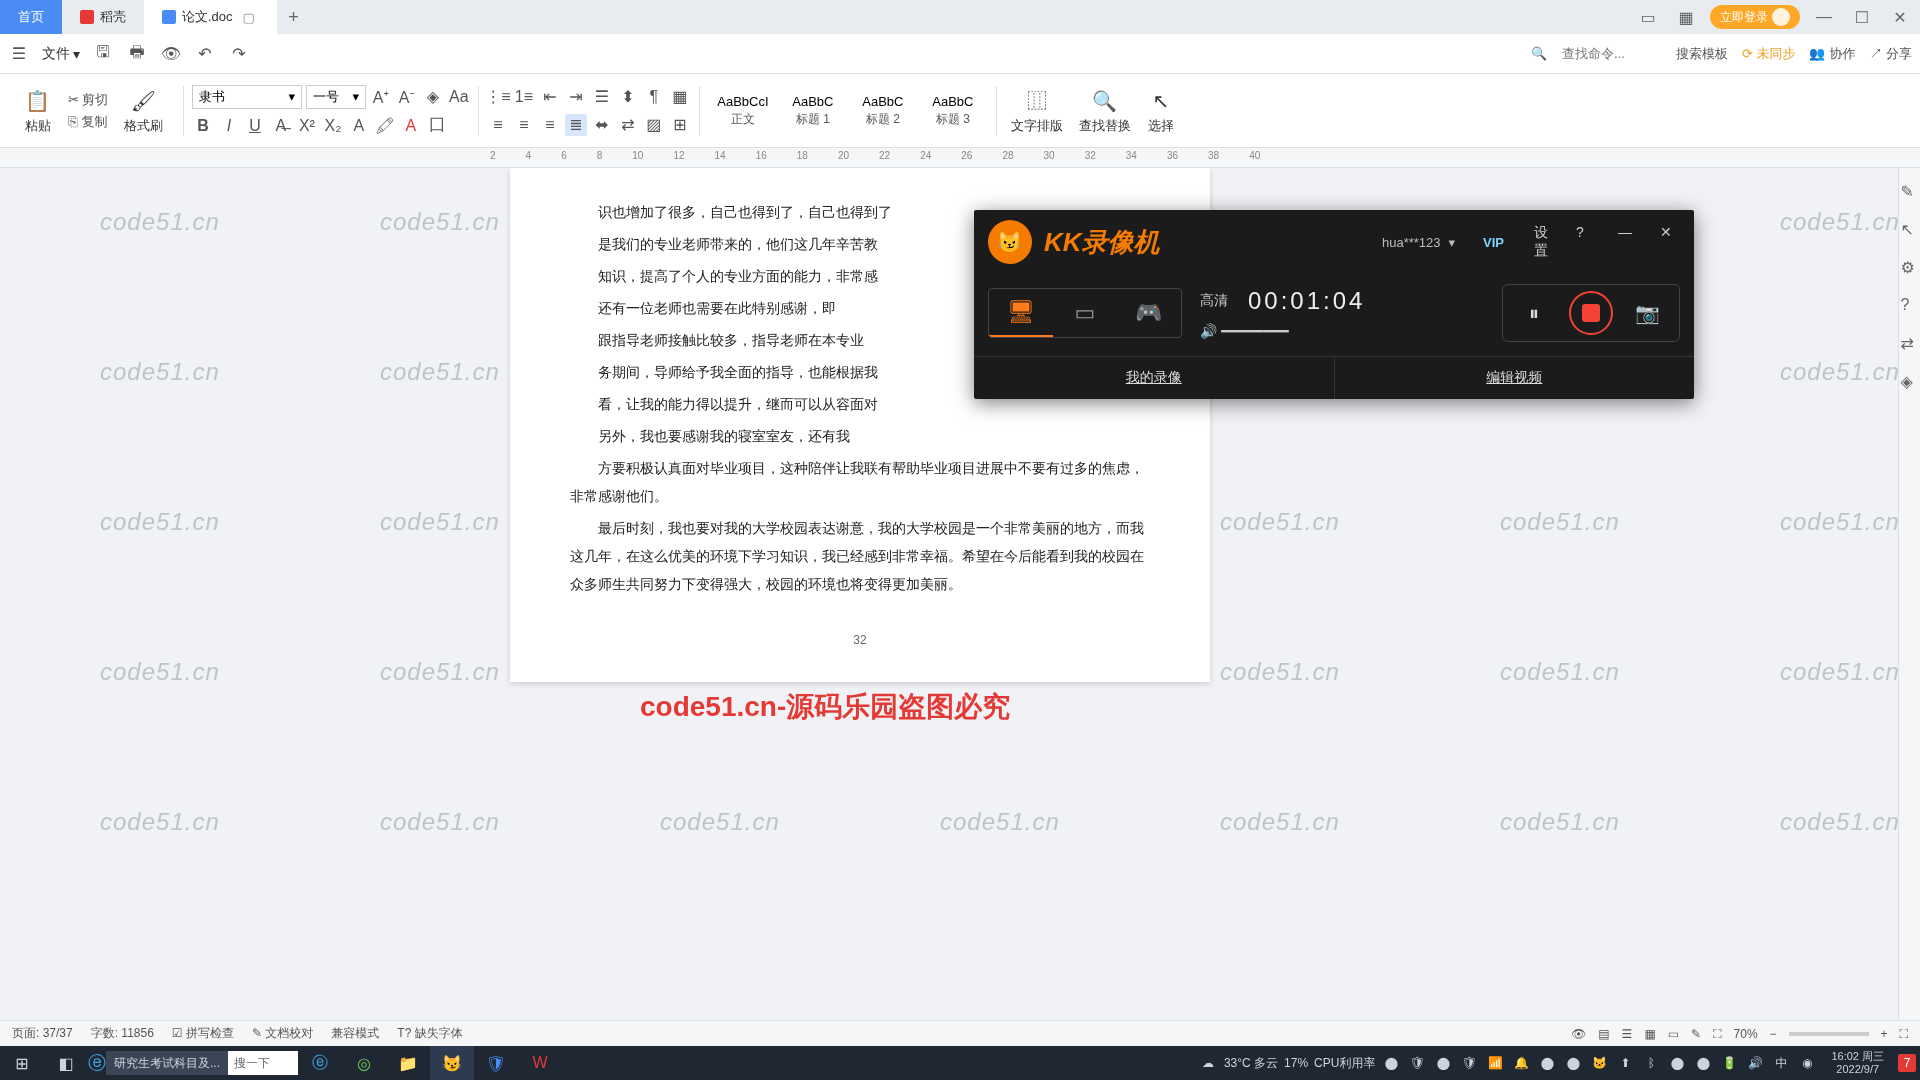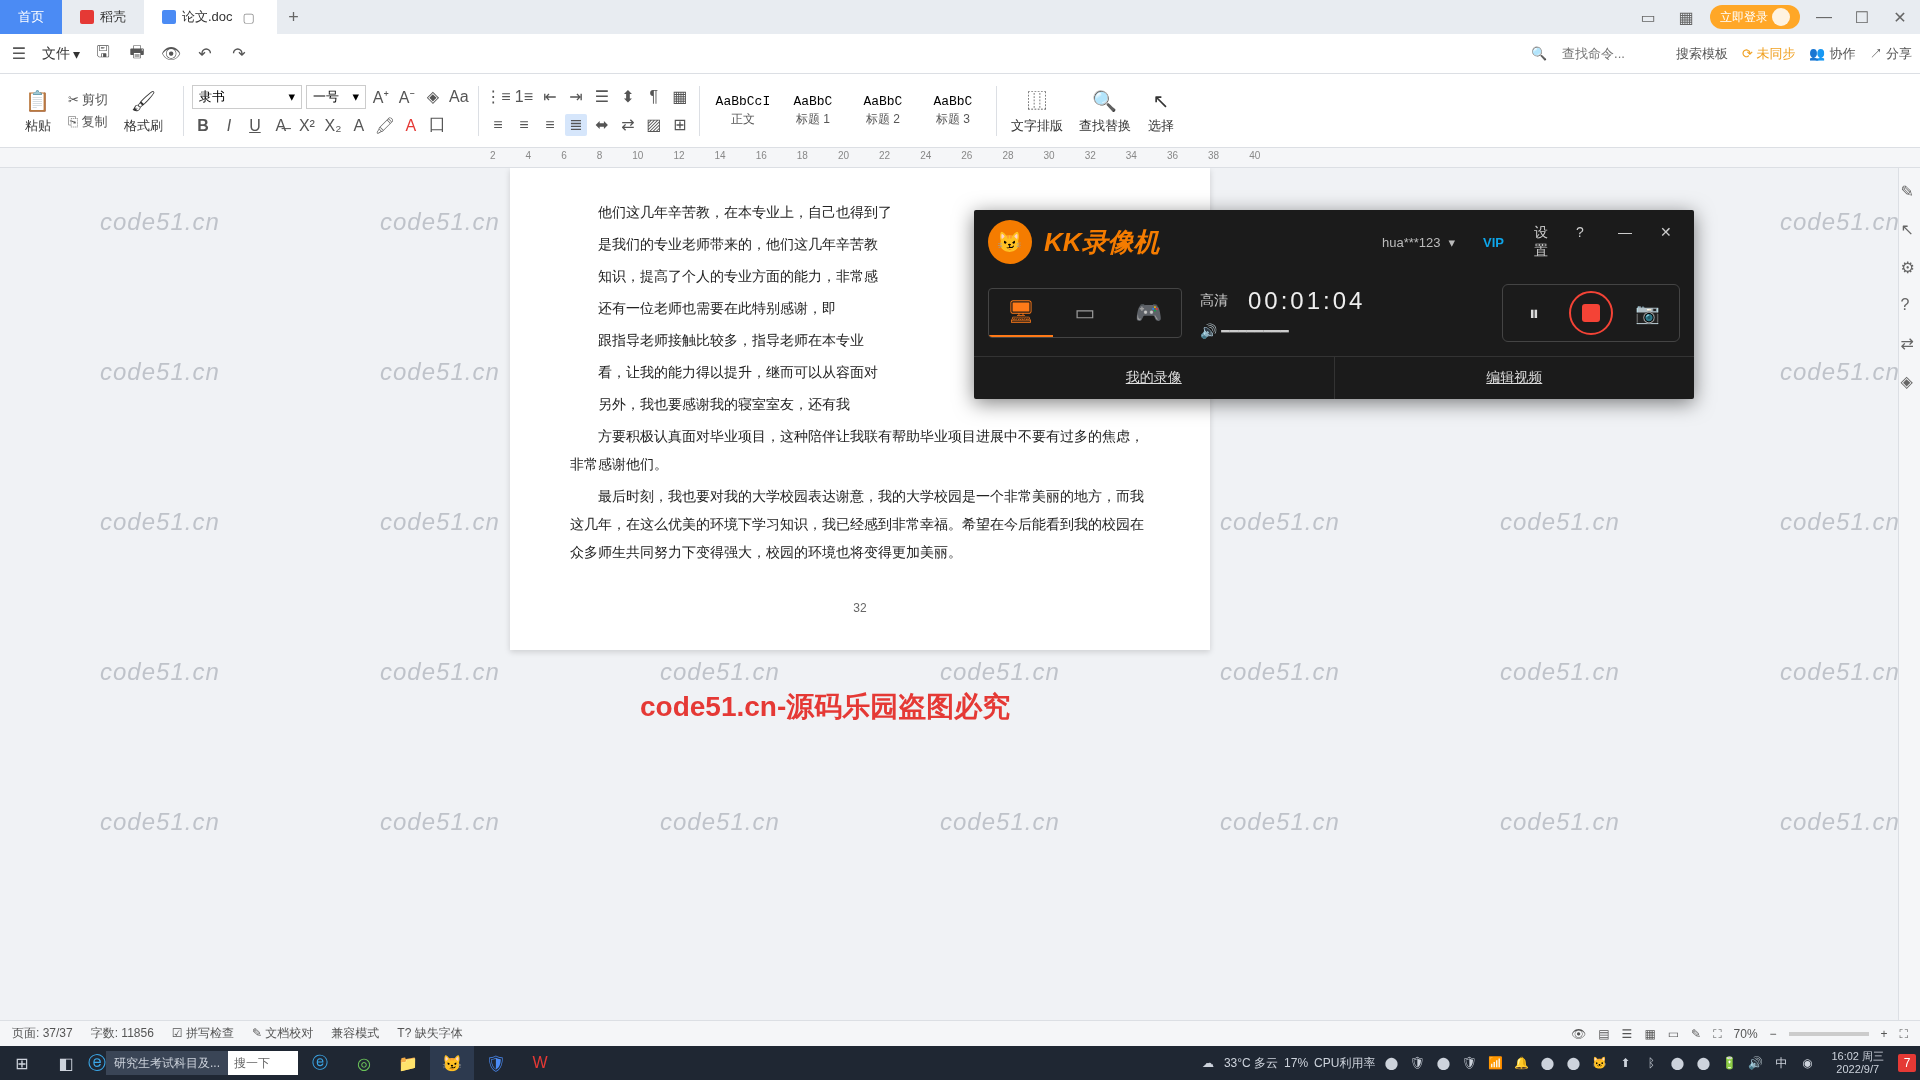--- a/index.html
+++ b/index.html
@@ -29,21 +29,21 @@
 .rgrp{display:flex;flex-direction:column;align-items:center;gap:2px;font-size:12px;color:#555;padding:0 6px;}
 .rgrp-h{display:flex;align-items:center;gap:6px;}
 .vline{width:1px;height:50px;background:#dcdfe4;margin:0 4px;}
 .rbtn{display:flex;align-items:center;gap:3px;padding:2px 4px;color:#555;font-size:13px;}
 .fontbox{width:110px;height:24px;border:1px solid #ccc;display:flex;align-items:center;padding:0 6px;font-size:13px;justify-content:space-between;}
 .sizebox{width:60px;height:24px;border:1px solid #ccc;display:flex;align-items:center;padding:0 6px;font-size:13px;justify-content:space-between;}
 .fmt-row{display:flex;gap:4px;align-items:center;}
 .fmt-ic{width:22px;height:22px;display:flex;align-items:center;justify-content:center;color:#555;border-radius:2px;}
 .fmt-ic.act{background:#d6e6fb;}
 .style-item{width:70px;height:60px;border:1px solid transparent;display:flex;flex-direction:column;align-items:center;justify-content:center;font-size:12px;}
-.style-item .prev{font-size:13px;font-family:Liberation Mono, monospace;}
+.style-item .prev{font-size:13px;font-family:Liberation Sans, sans-serif;}
 .style-item .lbl{font-size:12px;color:#555;margin-top:2px;}
 .bigbtn{display:flex;flex-direction:column;align-items:center;font-size:13px;color:#333;gap:2px;padding:0 6px;}
 .bigbtn .bic{width:28px;height:28px;display:flex;align-items:center;justify-content:center;font-size:20px;}
 
 
 .ruler{height:20px;background:#f5f6f8;border-bottom:1px solid #dcdfe4;position:relative;font-size:10px;color:#888;}
 .ruler .marks{position:absolute;left:490px;top:2px;display:flex;gap:30px;}
 
 
 .doc-area{position:absolute;top:168px;left:0;right:22px;bottom:48px;background:#f0f2f5;overflow:hidden;}
@@ -70,21 +70,21 @@
 .tb-tray{margin-left:auto;display:flex;align-items:center;gap:6px;padding-right:4px;}
 .tb-tray .tic{width:20px;height:20px;color:#cdd3dc;font-size:12px;display:flex;align-items:center;justify-content:center;}
 .tb-clock{color:#cdd3dc;font-size:11px;text-align:center;line-height:1.2;padding:0 8px;}
 
 
 .kk{position:absolute;left:974px;top:210px;width:720px;background:#1b1b1b;color:#ddd;border-radius:2px;box-shadow:0 4px 20px rgba(0,0,0,0.5);font-size:14px;}
 .kk-head{height:64px;display:flex;align-items:center;padding:0 14px;gap:12px;}
 .kk-logo{width:44px;height:44px;border-radius:50%;background:#f57c00;display:flex;align-items:center;justify-content:center;font-size:20px;}
 .kk-title{color:#f57c00;font-size:26px;font-weight:bold;font-style:italic;}
 .kk-user{margin-left:auto;color:#bbb;font-size:13px;display:flex;align-items:center;gap:8px;}
-.kk-vip{color:#0ea5e9;font-weight:bold;margin-left:20px;}
+.kk-vip{color:#7dd3fc;font-weight:bold;margin-left:20px;}
 .kk-ctl{display:flex;gap:22px;margin-left:18px;}
 .kk-ctl .c{width:20px;color:#ccc;cursor:pointer;}
 .kk-body{display:flex;align-items:center;padding:10px 14px 14px;gap:18px;}
 .kk-modes{display:flex;border:1px solid #444;border-radius:4px;overflow:hidden;}
 .kk-mode{width:64px;height:48px;display:flex;align-items:center;justify-content:center;font-size:22px;color:#999;}
 .kk-mode.active{color:#ff7a18;border-bottom:2px solid #ff7a18;}
 .kk-quality{display:flex;flex-direction:column;gap:8px;color:#ccc;}
 .kk-time{font-size:24px;letter-spacing:3px;color:#eee;}
 .kk-rec{display:flex;align-items:center;gap:18px;margin-left:auto;border:1px solid #444;border-radius:6px;padding:6px 14px;}
 .kk-rec .rbtn{width:34px;height:34px;display:flex;align-items:center;justify-content:center;font-size:20px;color:#ddd;}
@@ -313,25 +313,26 @@
   <div class="wm" style="left:1780px;top:490px">code51.cn</div>
   <div class="wm" style="left:100px;top:640px">code51.cn</div>
   <div class="wm" style="left:380px;top:640px">code51.cn</div>
   <div class="wm" style="left:660px;top:640px">code51.cn</div>
   <div class="wm" style="left:940px;top:640px">code51.cn</div>
   <div class="wm" style="left:1220px;top:640px">code51.cn</div>
   <div class="wm" style="left:1500px;top:640px">code51.cn</div>
   <div class="wm" style="left:1780px;top:640px">code51.cn</div>
 
   <div class="page">
-    <p>他们这几年辛苦教，在本专业上，自己也得到了</p>
+    <p>识也增加了很多，自己也得到了，自己也得到了</p>
     <p>是我们的专业老师带来的，他们这几年辛苦教</p>
     <p>知识，提高了个人的专业方面的能力，非常感</p>
     <p>还有一位老师也需要在此特别感谢，即</p>
     <p>跟指导老师接触比较多，指导老师在本专业</p>
+    <p>务期间，导师给予我全面的指导，也能根据我</p>
     <p>看，让我的能力得以提升，继而可以从容面对</p>
     <p>另外，我也要感谢我的寝室室友，还有我</p>
     <p>方要积极认真面对毕业项目，这种陪伴让我联有帮助毕业项目进展中不要有过多的焦虑，非常感谢他们。</p>
     <p>最后时刻，我也要对我的大学校园表达谢意，我的大学校园是一个非常美丽的地方，而我这几年，在这么优美的环境下学习知识，我已经感到非常幸福。希望在今后能看到我的校园在众多师生共同努力下变得强大，校园的环境也将变得更加美丽。</p>
     <div class="pageno">32</div>
   </div>
 
   <div class="overlay-red">code51.cn-源码乐园盗图必究</div>
 </div>
 

